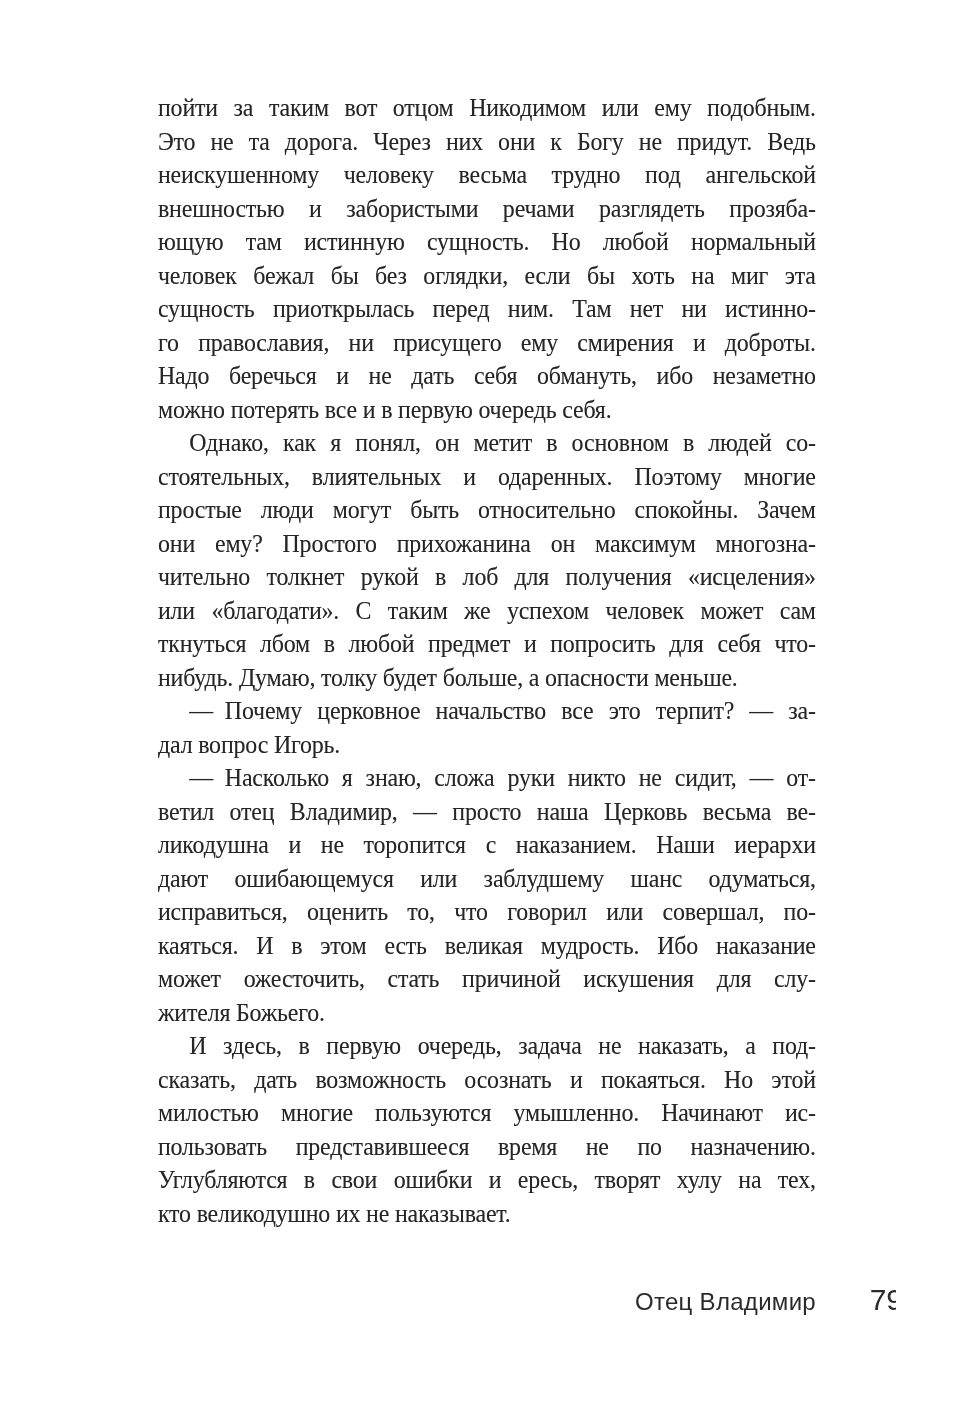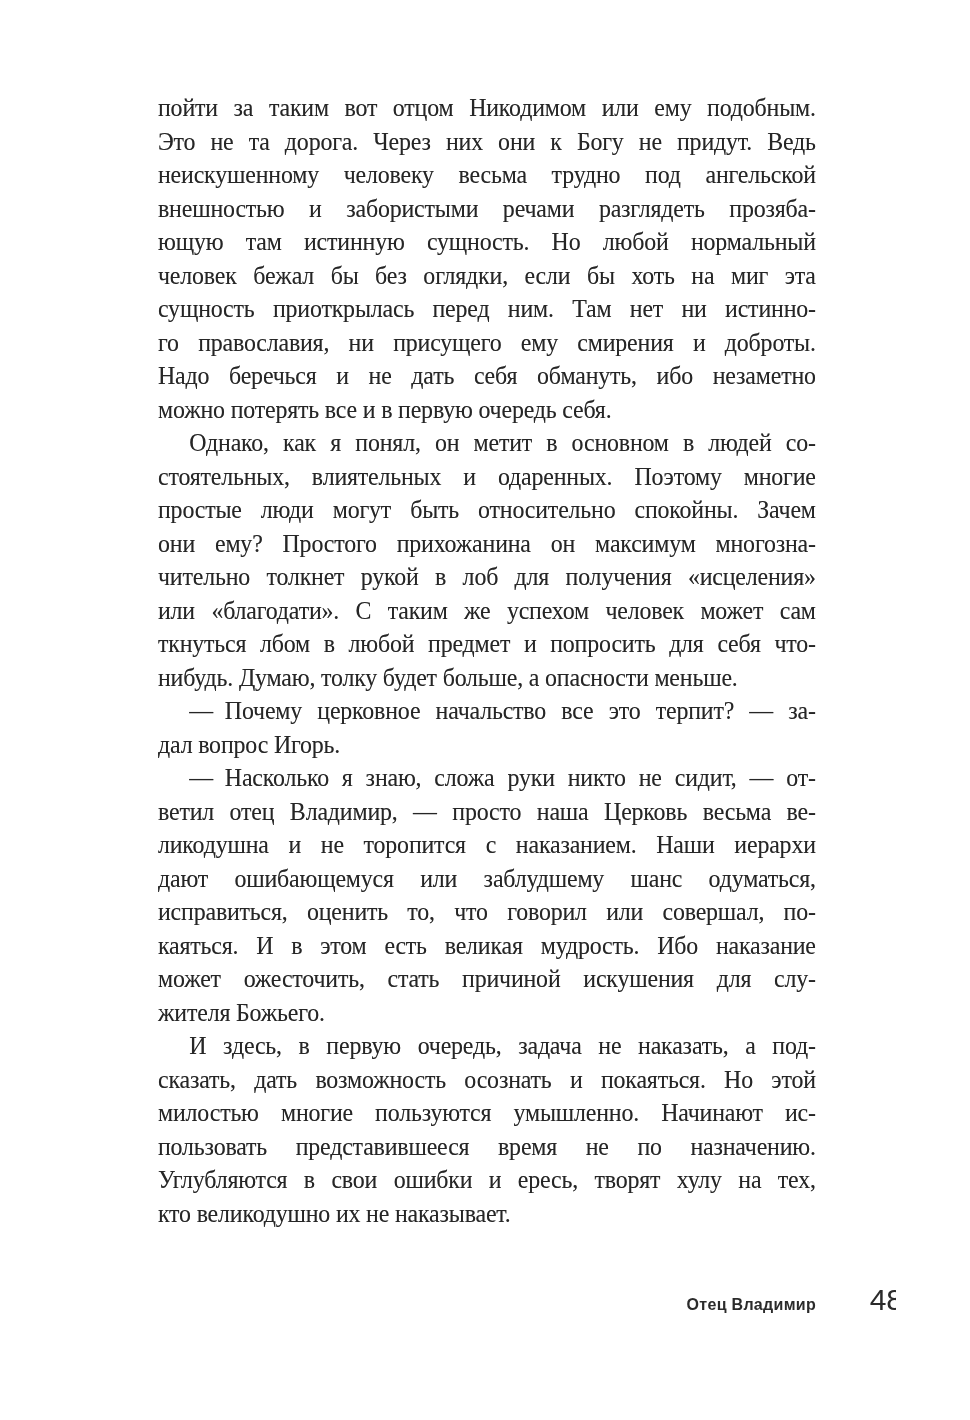--- a/index.html
+++ b/index.html
@@ -48,23 +48,23 @@
     top: 1283px;
     width: 745px;
     display: flex;
     align-items: baseline;
     font-family: "Liberation Sans", "DejaVu Sans", sans-serif;
     color: var(--footer-color, #2b2b2b);
   }
   .running-title {
     width: 658px;
     text-align: right;
-    font-size: 16px;
+    font-size: 24px;
     letter-spacing: 0.3px;
-    font-weight: 700;
+    font-weight: 400;
   }
   .page-number {
     width: 87px;
     text-align: right;
     font-size: 30px;
     font-weight: 400;
   }
 </style>
 </head>
 <body>
@@ -113,16 +113,16 @@
         <div class="line">сказать, дать возможность осознать и покаяться. Но этой</div>
         <div class="line">милостью многие пользуются умышленно. Начинают ис-</div>
         <div class="line">пользовать представившееся время не по назначению.</div>
         <div class="line">Углубляются в свои ошибки и ересь, творят хулу на тех,</div>
         <div class="line last">кто великодушно их не наказывает.</div>
       </div>
     </div>
 
   <div class="footer">
     <div class="running-title">Отец Владимир</div>
-    <div class="page-number">48</div>
+    <div class="page-number">79</div>
   </div>
 
 </div>
 
 </body></html>

